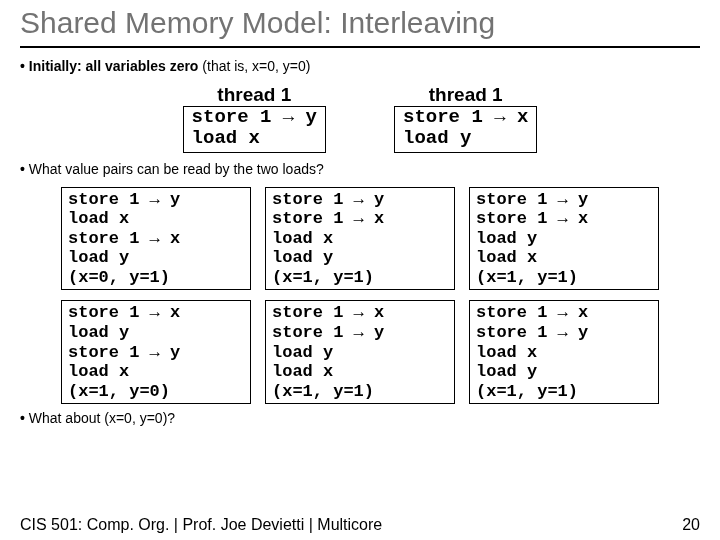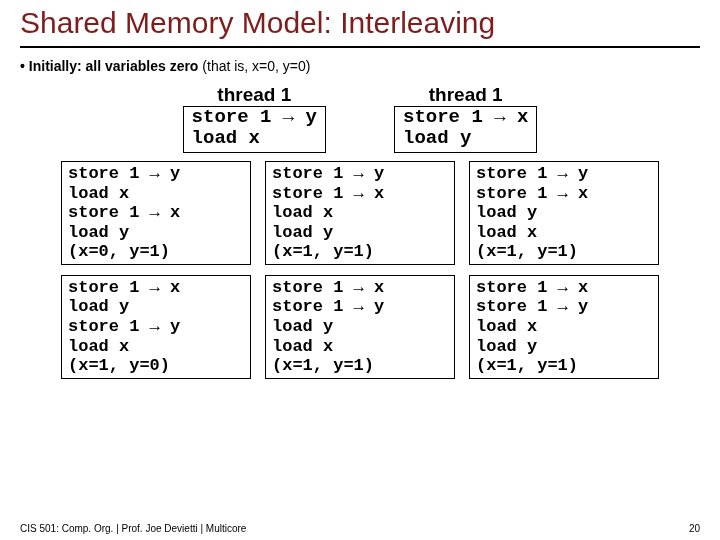--- a/index.html
+++ b/index.html
@@ -10,21 +10,21 @@
     background: #fff;
     font-family: Verdana, Geneva, sans-serif;
     color: #000;
     position: relative;
     overflow: hidden;
   }
   .slide {
     padding: 6px 20px 0 20px;
   }
   .title {
-    color: #7f1d1d;
+    color: #737373;
     font-size: 30px;
     font-weight: normal;
     margin: 0 0 4px 0;
     padding-bottom: 2px;
   }
   .rule {
     border: none;
     border-top: 2px solid #000;
     margin: 0 0 10px 0;
   }
@@ -79,21 +79,21 @@
     font-size: 17px;
     font-weight: bold;
     line-height: 1.15;
     white-space: pre;
   }
   .footer {
     position: absolute;
     bottom: 6px;
     left: 20px;
     right: 20px;
-    font-size: 10px;
+    font-size: 16px;
     display: flex;
     justify-content: space-between;
   }
 </style>
 </head>
 <body>
 
 <div class="slide">
   <h1 class="title">Shared Memory Model: Interleaving</h1>
   <hr class="rule">
@@ -108,20 +108,21 @@
       <div class="code-box">store 1 → y
 load x</div>
     </div>
     <div class="thread-col">
       <div class="thread-hdr">thread 1</div>
       <div class="code-box">store 1 → x
 load y</div>
     </div>
   </div>
 
+  <p class="bullet">What value pairs can be read by the two loads?</p>
 
   <div class="grid">
     <div class="cell">store 1 → y
 load x
 store 1 → x
 load y
 (x=0, y=1)</div>
     <div class="cell">store 1 → y
 store 1 → x
 load x
@@ -142,18 +143,19 @@
 load y
 load x
 (x=1, y=1)</div>
     <div class="cell">store 1 → x
 store 1 → y
 load x
 load y
 (x=1, y=1)</div>
   </div>
 
+  <p class="bullet">What about (x=0, y=0)?</p>
 </div>
 
 <div class="footer">
   <span>CIS 501: Comp. Org.  |  Prof. Joe Devietti  |  Multicore</span>
   <span>20</span>
 </div>
 
 </body></html>

